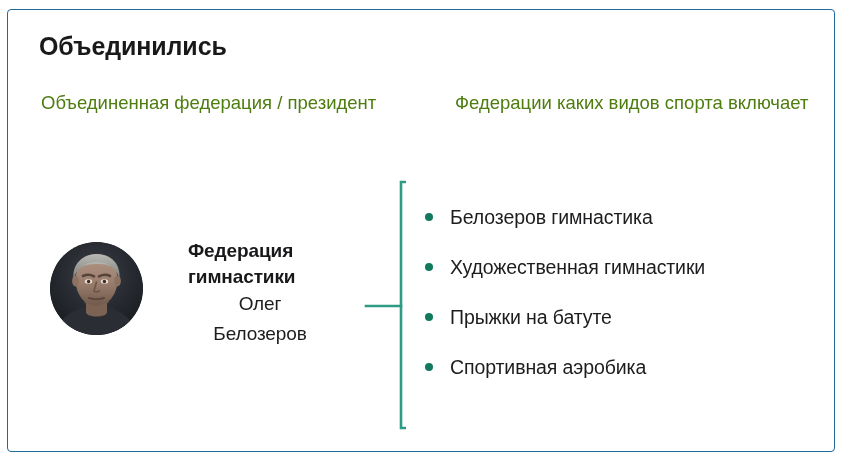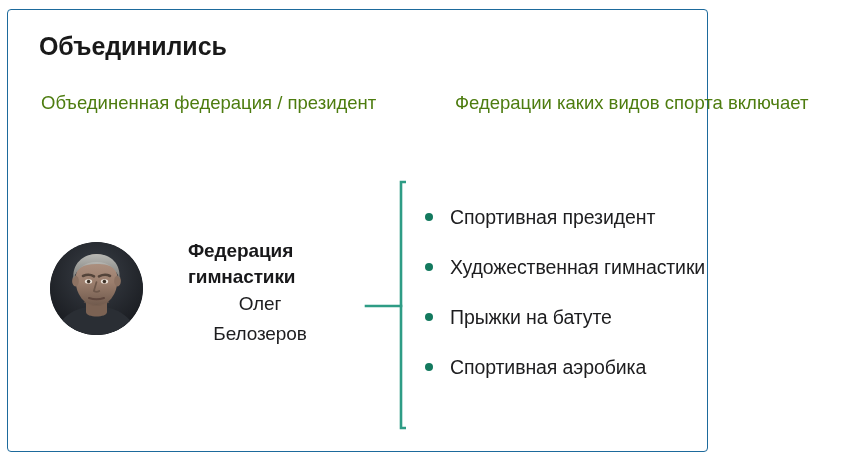--- a/index.html
+++ b/index.html
@@ -19,21 +19,21 @@
     width: 845px;
     height: 461px;
     background: #ffffff;
   }
 
   
   .card {
     position: absolute;
     left: 7px;
     top: 9px;
-    width: 701px;
+    width: 828px;
     height: 443px;
     box-sizing: border-box;
     border: 1.6px solid #1d6a9c;
     border-radius: 4px;
     background: #ffffff;
   }
 
   
   .title {
     position: absolute;
@@ -216,21 +216,21 @@
         <g fill="none" stroke="#2e9c85" stroke-width="2.6" stroke-linecap="square">
           <path d="M41 2 H37 V248 H41"></path>
           <path d="M2 126 H37"></path>
         </g>
       </svg>
     </div>
 
     <ul class="sport-list">
       <li>
         <span class="dot"></span>
-        <span>Спортивная президент</span>
+        <span>Белозеров гимнастика</span>
       </li>
       <li>
         <span class="dot"></span>
         <span>Художественная гимнастики</span>
       </li>
       <li>
         <span class="dot"></span>
         <span>Прыжки на батуте</span>
       </li>
       <li>

